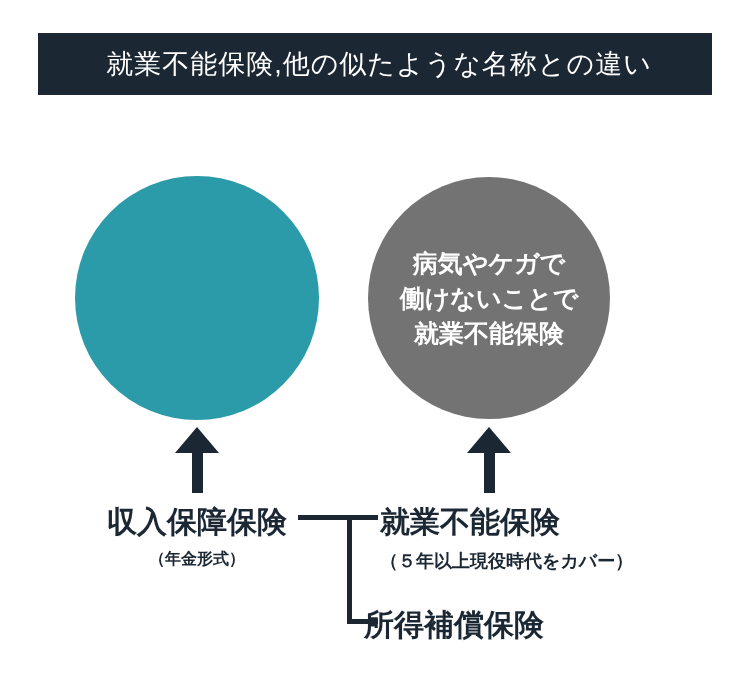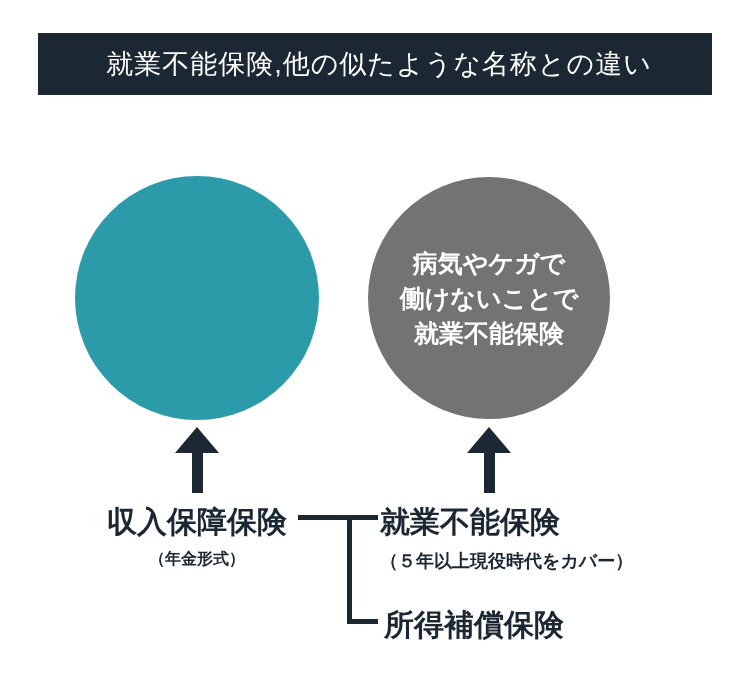--- a/index.html
+++ b/index.html
@@ -99,21 +99,21 @@
     width: 244px;
     text-align: center;
   }
   .label-top-right {
     left: 380px;
     top: 502px;
     text-align: left;
   }
   .label-top-right .label-note { font-size: 18px; }
   .label-bottom-right {
-    left: 384px;
+    left: 364px;
     top: 605px;
     text-align: center;
   }
   .label-bottom-right .label-note { font-size: 18px; }
   
   .line {
     position: absolute;
     background: #1b2733;
   }
   .h-line-top    { left: 298px; top: 515px; width: 80px;  height: 5px; }

